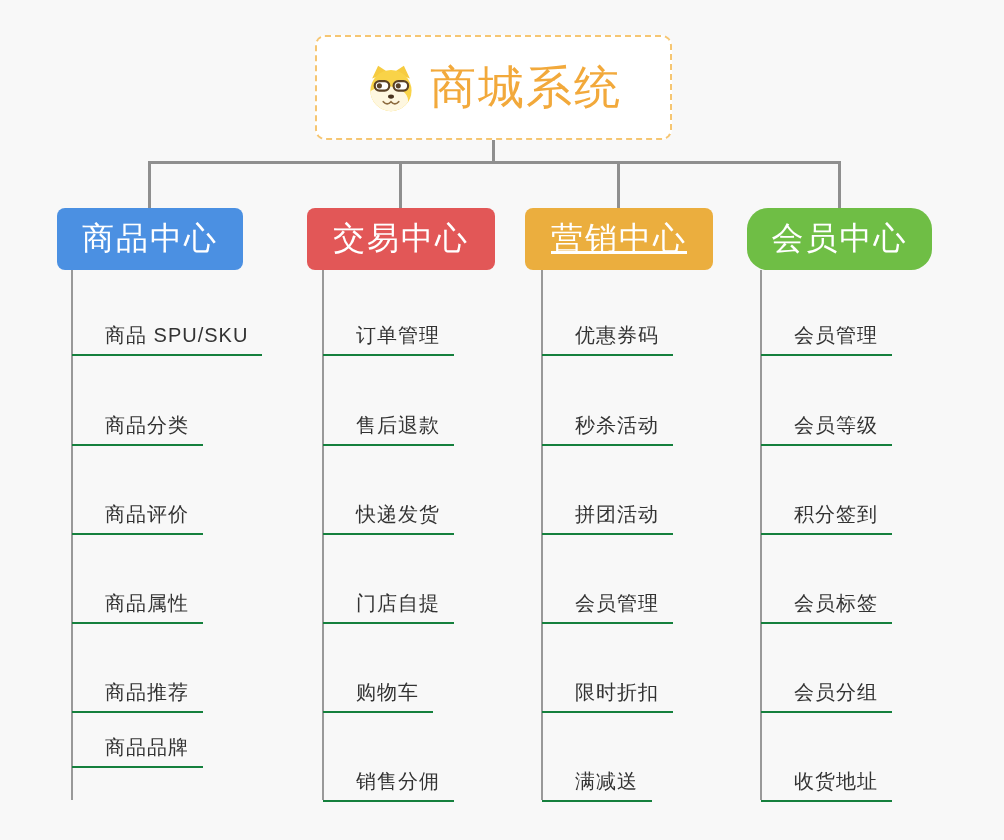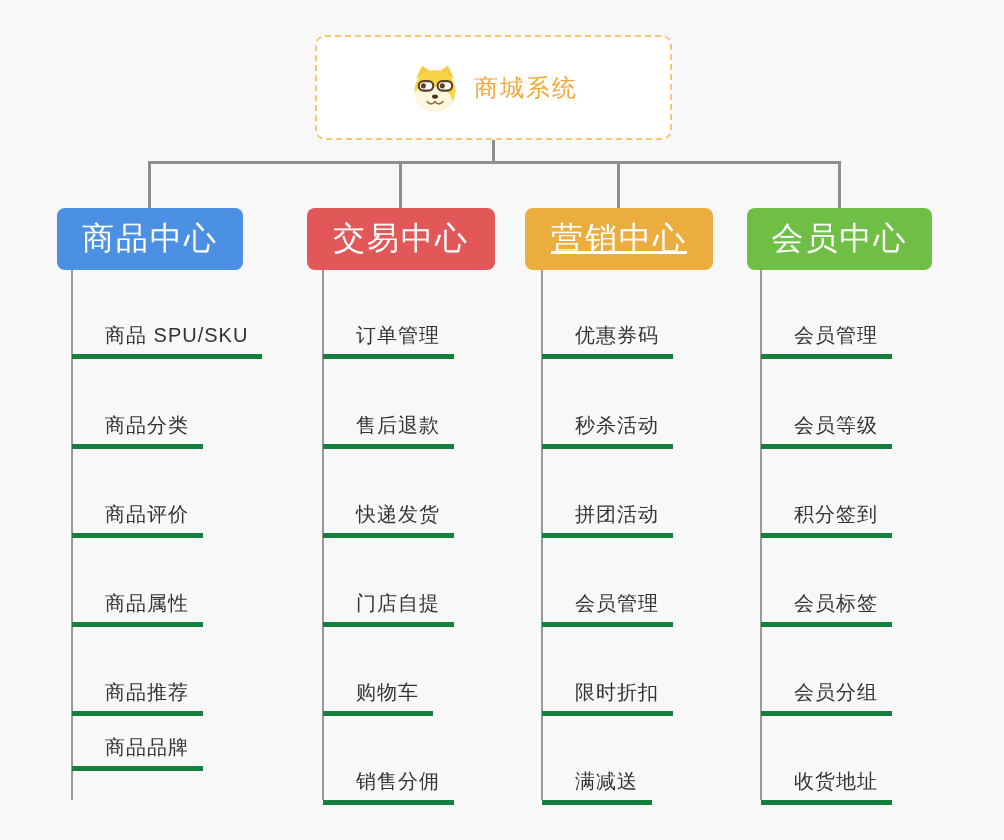--- a/index.html
+++ b/index.html
@@ -10,35 +10,35 @@
   
   .line{position:absolute;background:#8f8f8f;}
   .line.v{width:3px;}
   .line.h{height:3px;}
   
   .root-node{
     position:absolute;left:315px;top:35px;width:357px;height:105px;
     box-sizing:border-box;background:#ffffff;border:2px dashed #F6C672;
     border-radius:10px;display:flex;align-items:center;justify-content:center;gap:13px;
   }
-  .root-title{font-size:24px;letter-spacing:2px;}
+  .root-title{font-size:46px;letter-spacing:2px;}
   .dog{display:inline-flex;line-height:0;}
   
   .branch-node{
     position:absolute;top:208px;height:62px;border-radius:8px;
     color:#ffffff;font-size:32px;letter-spacing:2px;
     display:flex;align-items:center;justify-content:center;
   }
   
   .spine{position:absolute;top:270px;width:2px;height:530px;background:#999999;}
   
   .leaf{
     position:absolute;white-space:nowrap;
     font-size:20px;letter-spacing:1px;color:#333333;line-height:25px;
-    padding:2px 14px 6px 33px;border-bottom:5px solid #15803d;
+    padding:2px 14px 6px 33px;border-bottom:2px solid #15803d;
   }
 </style>
 </head>
 <body>
 
 <div class="canvas">
 
   <div class="line v" style="left:492px;top:140px;height:24px"></div>
   <div class="line h" style="left:148px;top:161px;width:693px"></div>
   <div class="line v" style="left:148px;top:163px;height:45px"></div>
@@ -89,21 +89,21 @@
 
   <div class="branch-node" style="left: 525px; width: 188px; background-color: rgb(235, 174, 62); text-decoration: underline;">营销中心</div>
   <div class="spine" style="left:541px"></div>
   <div class="leaf" style="left:542px;top:321px">优惠券码</div>
   <div class="leaf" style="left:542px;top:411px">秒杀活动</div>
   <div class="leaf" style="left:542px;top:500px">拼团活动</div>
   <div class="leaf" style="left:542px;top:589px">会员管理</div>
   <div class="leaf" style="left:542px;top:767px">满减送</div>
   <div class="leaf" style="left:542px;top:678px">限时折扣</div>
 
-  <div class="branch-node" style="left: 747px; width: 185px; background-color: rgb(111, 190, 69);">会员中心</div>
+  <div class="branch-node" style="left: 747px; width: 185px; background-color: rgb(111, 190, 69); border-radius: 21px;">会员中心</div>
   <div class="spine" style="left:760px"></div>
   <div class="leaf" style="left:761px;top:321px">会员管理</div>
   <div class="leaf" style="left:761px;top:411px">会员等级</div>
   <div class="leaf" style="left:761px;top:500px">积分签到</div>
   <div class="leaf" style="left:761px;top:589px">会员标签</div>
   <div class="leaf" style="left:761px;top:678px">会员分组</div>
   <div class="leaf" style="left:761px;top:767px">收货地址</div>
 
 </div>
 

